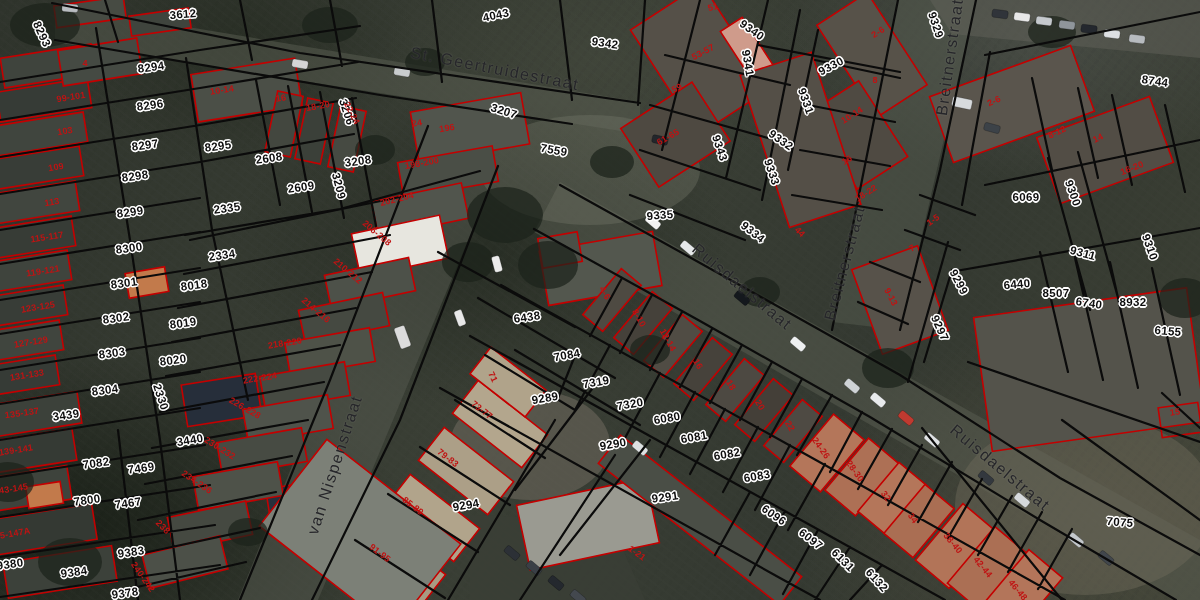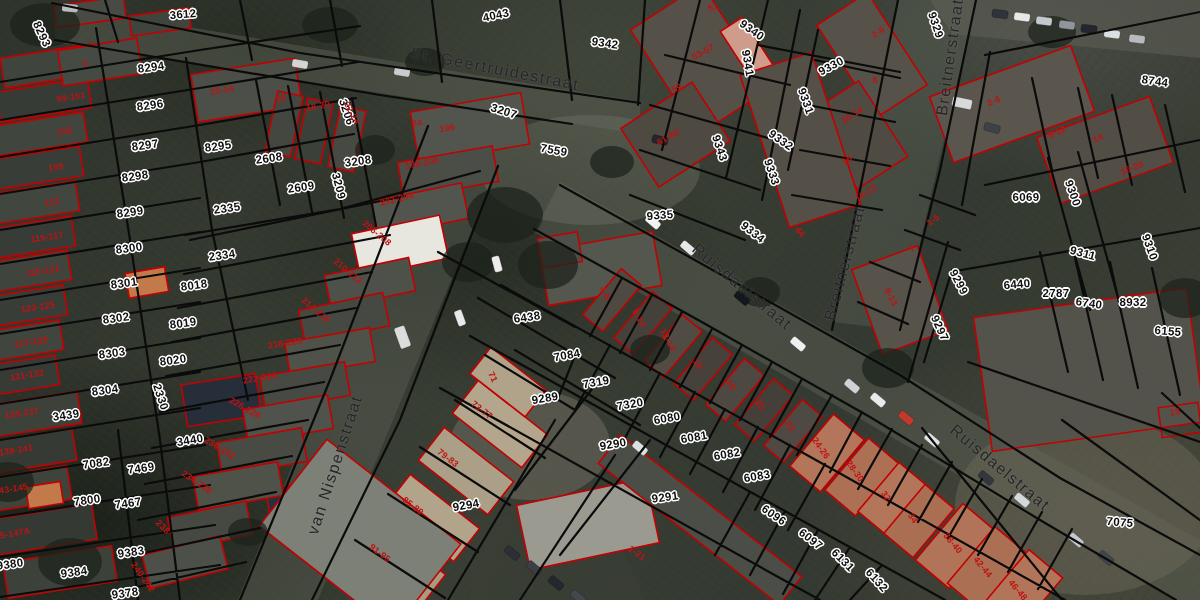--- a/index.html
+++ b/index.html
@@ -274,21 +274,21 @@
       <span class="parcel" style="left: 781px; top: 140px; transform: translate(-50%, -50%) rotate(35deg);">9332</span>
       <span class="parcel" style="left: 772px; top: 172px; transform: translate(-50%, -50%) rotate(72deg);">9333</span>
       <span class="parcel" style="left: 1155px; top: 81px; transform: translate(-50%, -50%) rotate(8deg);">8744</span>
       <span class="parcel" style="left: 1026px; top: 197px; transform: translate(-50%, -50%) rotate(0deg);">6069</span>
       <span class="parcel" style="left: 1073px; top: 193px; transform: translate(-50%, -50%) rotate(70deg);">9300</span>
       <span class="parcel" style="left: 1083px; top: 253px; transform: translate(-50%, -50%) rotate(15deg);">9311</span>
       <span class="parcel" style="left: 1150px; top: 247px; transform: translate(-50%, -50%) rotate(70deg);">9310</span>
       <span class="parcel" style="left: 959px; top: 282px; transform: translate(-50%, -50%) rotate(62deg);">9299</span>
       <span class="parcel" style="left: 940px; top: 328px; transform: translate(-50%, -50%) rotate(65deg);">9297</span>
       <span class="parcel" style="left: 1017px; top: 284px; transform: translate(-50%, -50%) rotate(-5deg);">6440</span>
-      <span class="parcel" style="left: 1056px; top: 293px; transform: translate(-50%, -50%) rotate(0deg);">2787</span>
+      <span class="parcel" style="left: 1056px; top: 293px; transform: translate(-50%, -50%) rotate(0deg);">8507</span>
       <span class="parcel" style="left: 1089px; top: 303px; transform: translate(-50%, -50%) rotate(8deg);">6740</span>
       <span class="parcel" style="left: 1133px; top: 302px; transform: translate(-50%, -50%) rotate(0deg);">8932</span>
       <span class="parcel" style="left: 1168px; top: 331px; transform: translate(-50%, -50%) rotate(5deg);">6155</span>
       <span class="parcel" style="left: 527px; top: 317px; transform: translate(-50%, -50%) rotate(-8deg);">6438</span>
       <span class="parcel" style="left: 567px; top: 355px; transform: translate(-50%, -50%) rotate(-10deg);">7084</span>
       <span class="parcel" style="left: 596px; top: 382px; transform: translate(-50%, -50%) rotate(-10deg);">7319</span>
       <span class="parcel" style="left: 545px; top: 398px; transform: translate(-50%, -50%) rotate(-10deg);">9289</span>
       <span class="parcel" style="left: 630px; top: 404px; transform: translate(-50%, -50%) rotate(-10deg);">7320</span>
       <span class="parcel" style="left: 667px; top: 418px; transform: translate(-50%, -50%) rotate(-10deg);">6080</span>
       <span class="parcel" style="left: 694px; top: 437px; transform: translate(-50%, -50%) rotate(-10deg);">6081</span>

